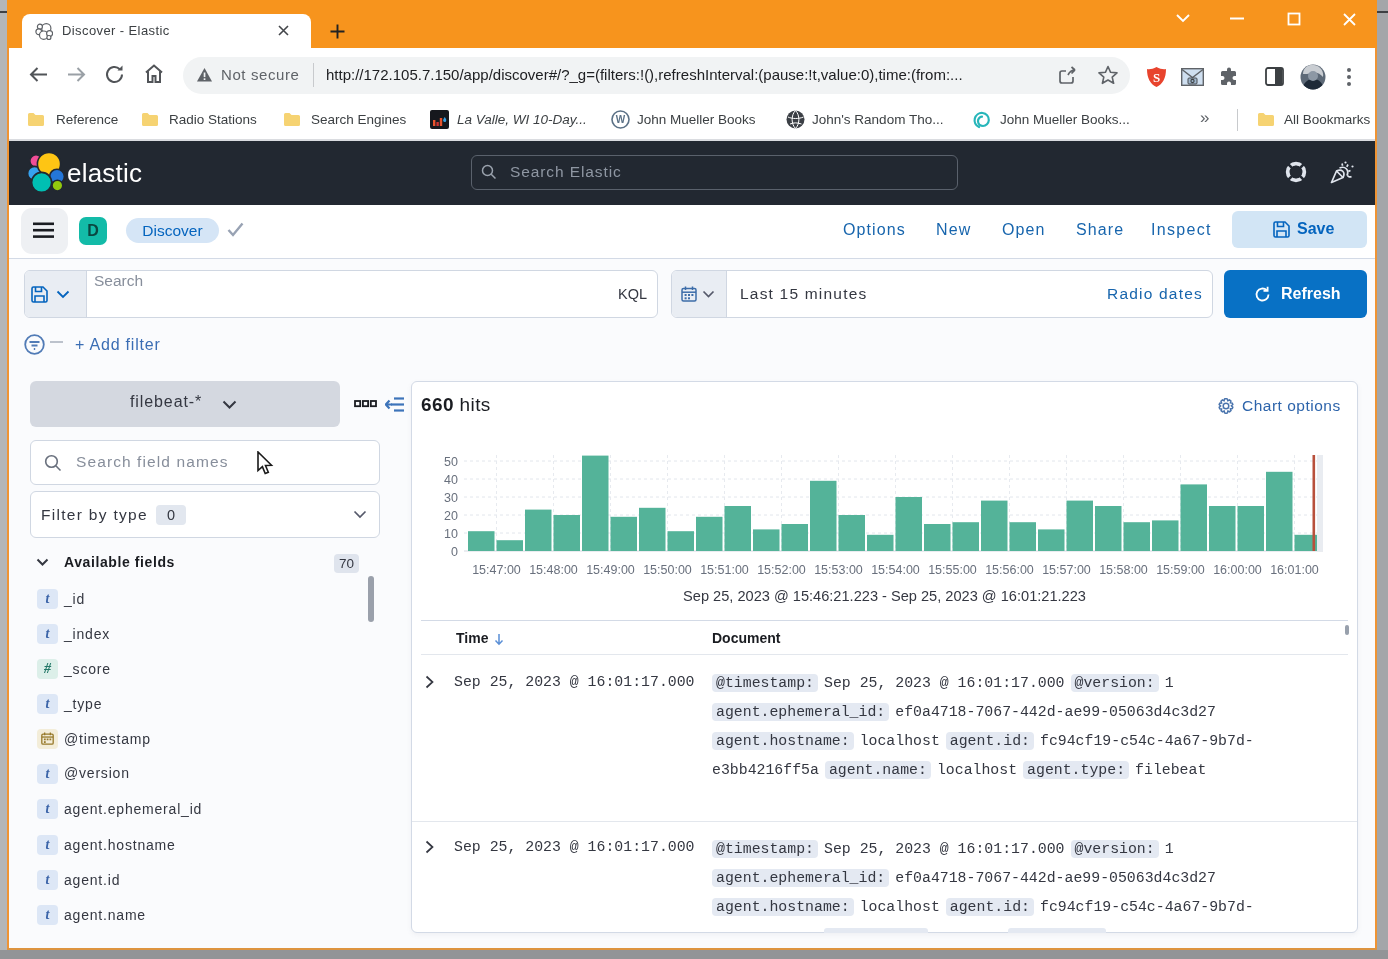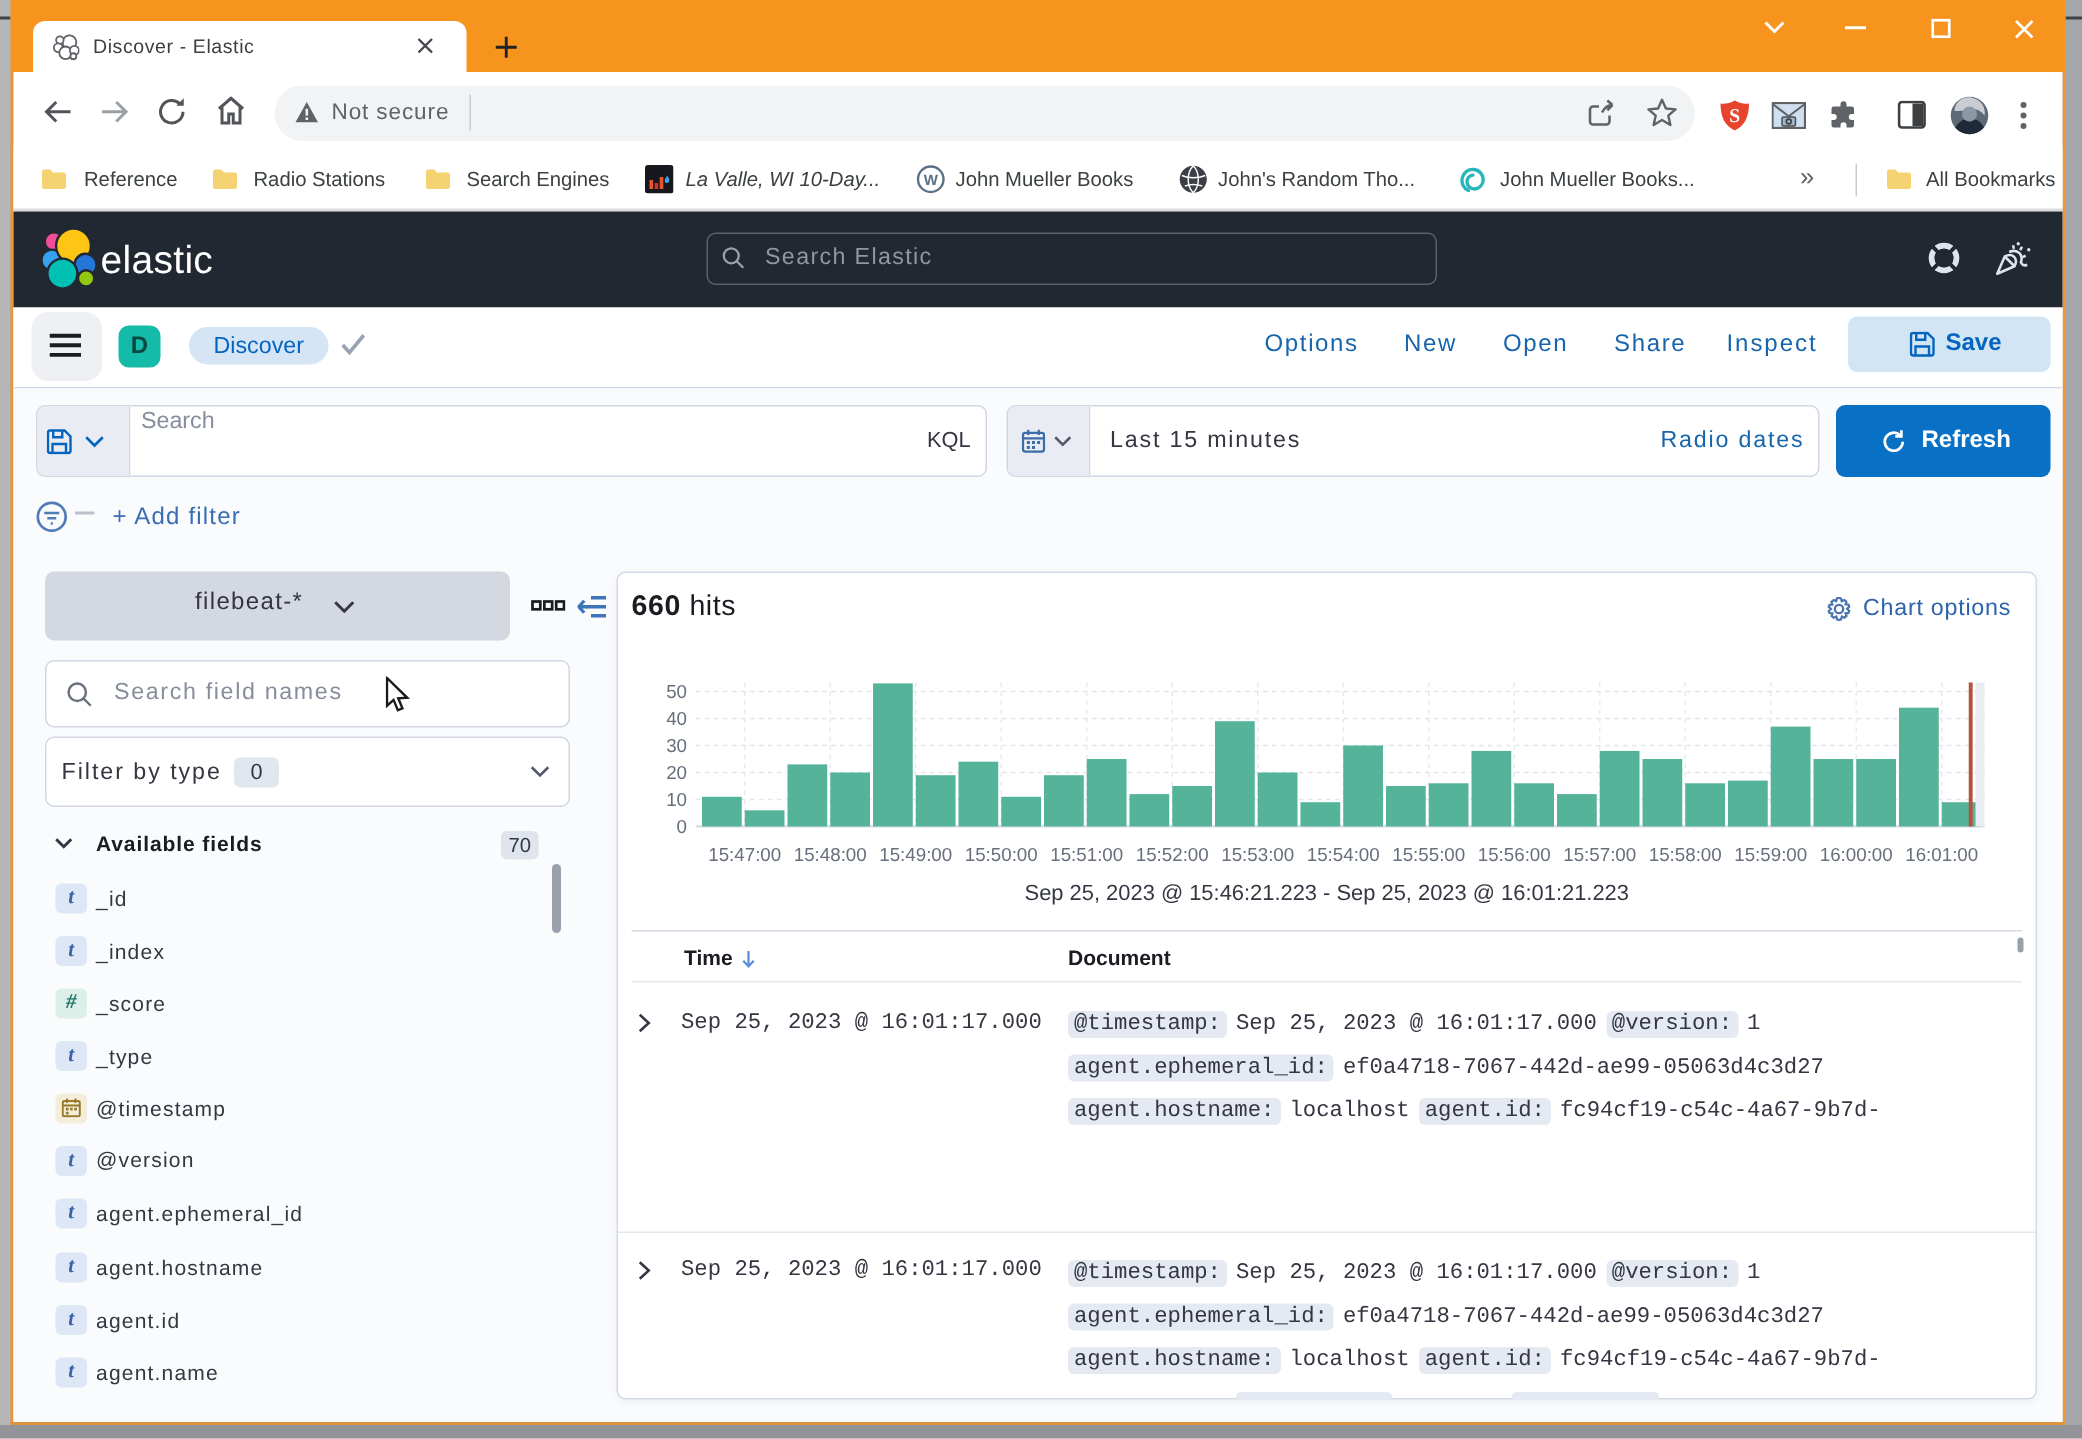--- a/index.html
+++ b/index.html
@@ -78,20 +78,21 @@
     </svg>
 
 <div class="ab" style="left:183px;top:57px;width:947px;height:37px;background:#f1f3f4;border-radius:19px;"></div>
 <svg class="ab" style="left:196px;top:67px;" width="17" height="16" viewBox="0 0 17 16">
       <path d="M8.5 1 L16 14.5 H1 Z" fill="#5f6368"></path>
       <rect x="7.7" y="5.5" width="1.7" height="4.6" fill="#f1f3f4"></rect>
       <rect x="7.7" y="11.3" width="1.7" height="1.7" fill="#f1f3f4"></rect>
     </svg>
 <div class="ab" style="left:221px;top:66px;font-size:15px;letter-spacing:0.6px;color:#5f6368;">Not secure</div>
 <div class="ab" style="left:313px;top:63px;width:1px;height:24px;background:#c8cacd;"></div>
+<div class="ab" style="left:326px;top:66px;width:694px;font-size:15px;color:#202124;white-space:nowrap;overflow:hidden;">http://172.105.7.150/app/discover#/?_g=(filters:!(),refreshInterval:(pause:!t,value:0),time:(from:...</div>
 <svg class="ab" style="left:1058px;top:66px;" width="21" height="19" viewBox="0 0 21 19">
       <path d="M8 5 H4 a2 2 0 0 0 -2 2 v8 a2 2 0 0 0 2 2 h9 a2 2 0 0 0 2 -2 V11" fill="none" stroke="#5f6368" stroke-width="1.7"></path>
       <path d="M10 9 C12 5 14 4 17 4 M17 4 L13.5 1 M17 4 L13.5 7.5" fill="none" stroke="#5f6368" stroke-width="1.7"></path>
     </svg>
 <svg class="ab" style="left:1098px;top:65px;" width="20" height="20" viewBox="0 0 20 20">
       <path d="M10 1.5 L12.6 7.3 L19 7.9 L14.2 12.1 L15.6 18.3 L10 15 L4.4 18.3 L5.8 12.1 L1 7.9 L7.4 7.3 Z" fill="none" stroke="#5f6368" stroke-width="1.6" stroke-linejoin="round"></path>
     </svg>
 
 <svg class="ab" style="left:1146px;top:66px;" width="21" height="22" viewBox="0 0 21 22">
       <path d="M10.5 1 C14 3 17.5 3.5 20 3 C20 12 17 18 10.5 21 C4 18 1 12 1 3 C3.5 3.5 7 3 10.5 1 Z" fill="#e8432d"></path>
@@ -470,20 +471,21 @@
 <div class="ab" style="left:421px;top:654px;width:927px;height:1px;background:#e3e7ed;"></div>
 <div class="ab" style="left:1345px;top:625px;width:4px;height:10px;background:#98a0ac;border-radius:2px;"></div>
 
 <svg class="ab" style="left:423px;top:675px;" width="13" height="14" viewBox="0 0 13 14">
       <path d="M3.5 1.5 L9.5 7 L3.5 12.5" fill="none" stroke="#343741" stroke-width="1.7"></path>
     </svg>
 <div class="docl" style="top:673.5px;left:454px;">Sep 25, 2023 @ 16:01:17.000</div>
 <div class="docl" style="top:675px;"><span class="pk">@timestamp:</span><span class="pv">Sep 25, 2023 @ 16:01:17.000</span><span class="pk">@version:</span><span class="pv">1</span></div>
 <div class="docl" style="top:704px;"><span class="pk">agent.ephemeral_id:</span><span class="pv">ef0a4718-7067-442d-ae99-05063d4c3d27</span></div>
 <div class="docl" style="top:733px;"><span class="pk">agent.hostname:</span><span class="pv">localhost</span><span class="pk">agent.id:</span><span class="pv">fc94cf19-c54c-4a67-9b7d-</span></div>
+<div class="docl" style="top:762px;"><span class="pv">e3bb4216ff5a</span><span class="pk">agent.name:</span><span class="pv">localhost</span><span class="pk">agent.type:</span><span class="pv">filebeat</span></div>
 <div class="ab" style="left:412px;top:821px;width:945px;height:1px;background:#e3e7ed;"></div>
 <svg class="ab" style="left:423px;top:840px;" width="13" height="14" viewBox="0 0 13 14">
       <path d="M3.5 1.5 L9.5 7 L3.5 12.5" fill="none" stroke="#343741" stroke-width="1.7"></path>
     </svg>
 <div class="docl" style="top:839px;left:454px;">Sep 25, 2023 @ 16:01:17.000</div>
 <div class="docl" style="top:840.5px;"><span class="pk">@timestamp:</span><span class="pv">Sep 25, 2023 @ 16:01:17.000</span><span class="pk">@version:</span><span class="pv">1</span></div>
 <div class="docl" style="top:869.5px;"><span class="pk">agent.ephemeral_id:</span><span class="pv">ef0a4718-7067-442d-ae99-05063d4c3d27</span></div>
 <div class="docl" style="top:898.5px;"><span class="pk">agent.hostname:</span><span class="pv">localhost</span><span class="pk">agent.id:</span><span class="pv">fc94cf19-c54c-4a67-9b7d-</span></div>
 <div class="ab" style="left:824px;top:928px;width:104px;height:5px;background:#e4e9f2;border-radius:3px 3px 0 0;"></div>
     <div class="ab" style="left:1008px;top:928px;width:98px;height:5px;background:#e4e9f2;border-radius:3px 3px 0 0;"></div>

